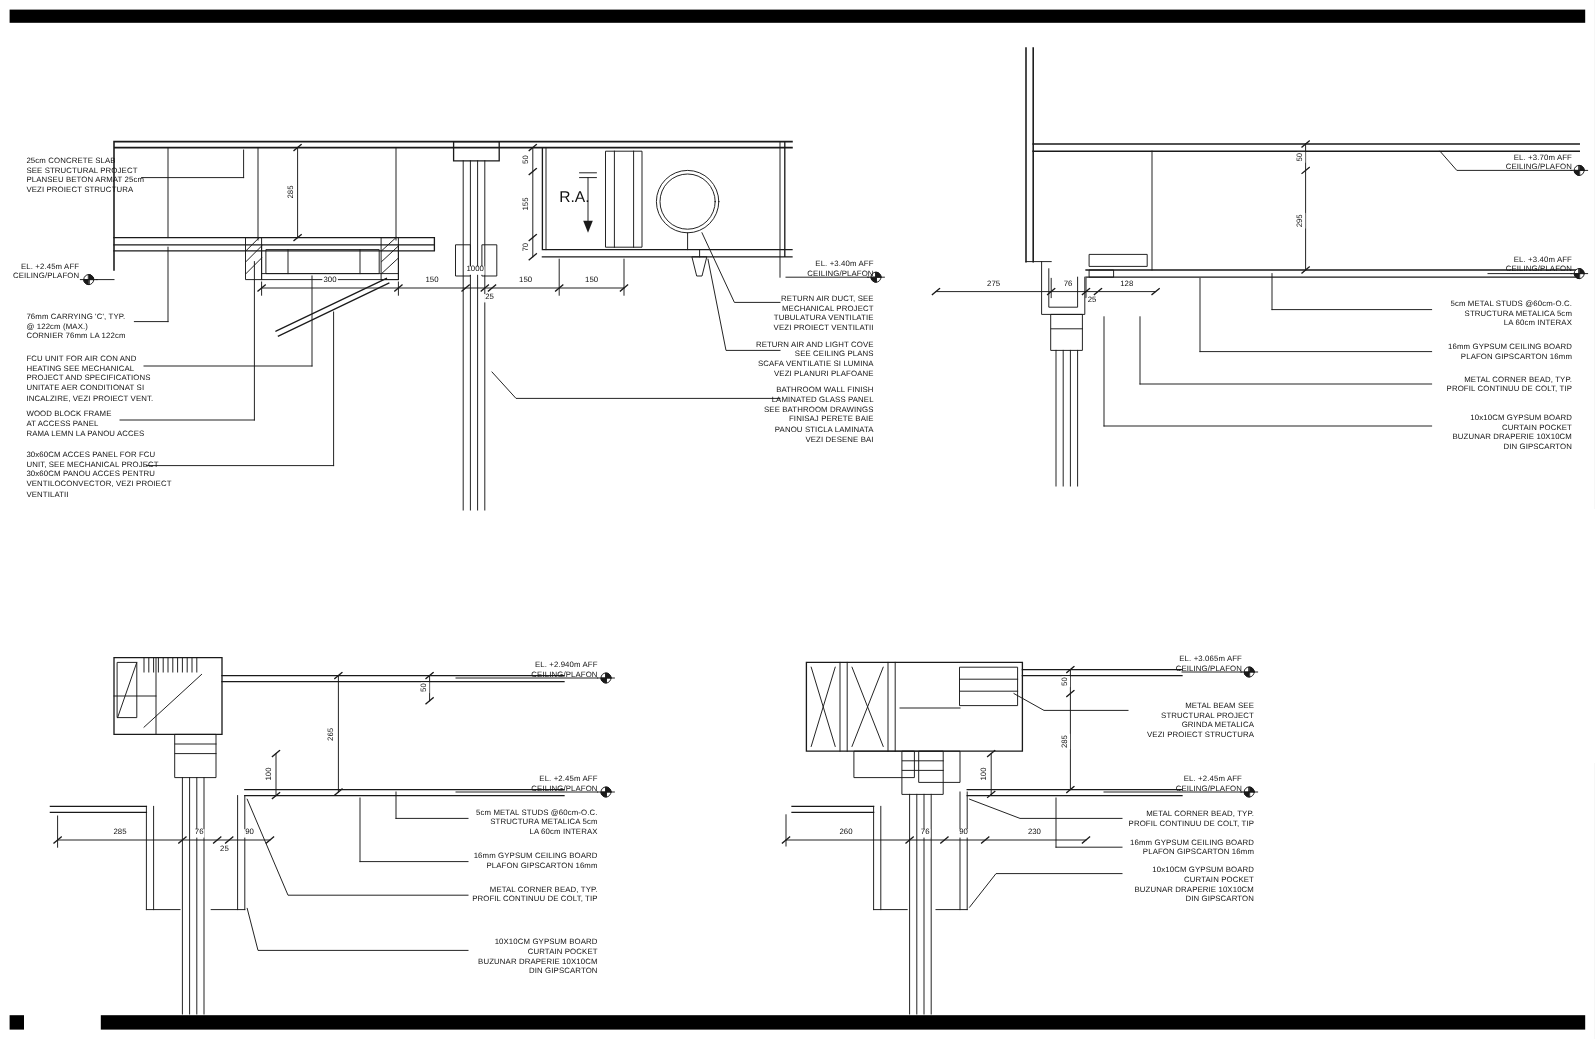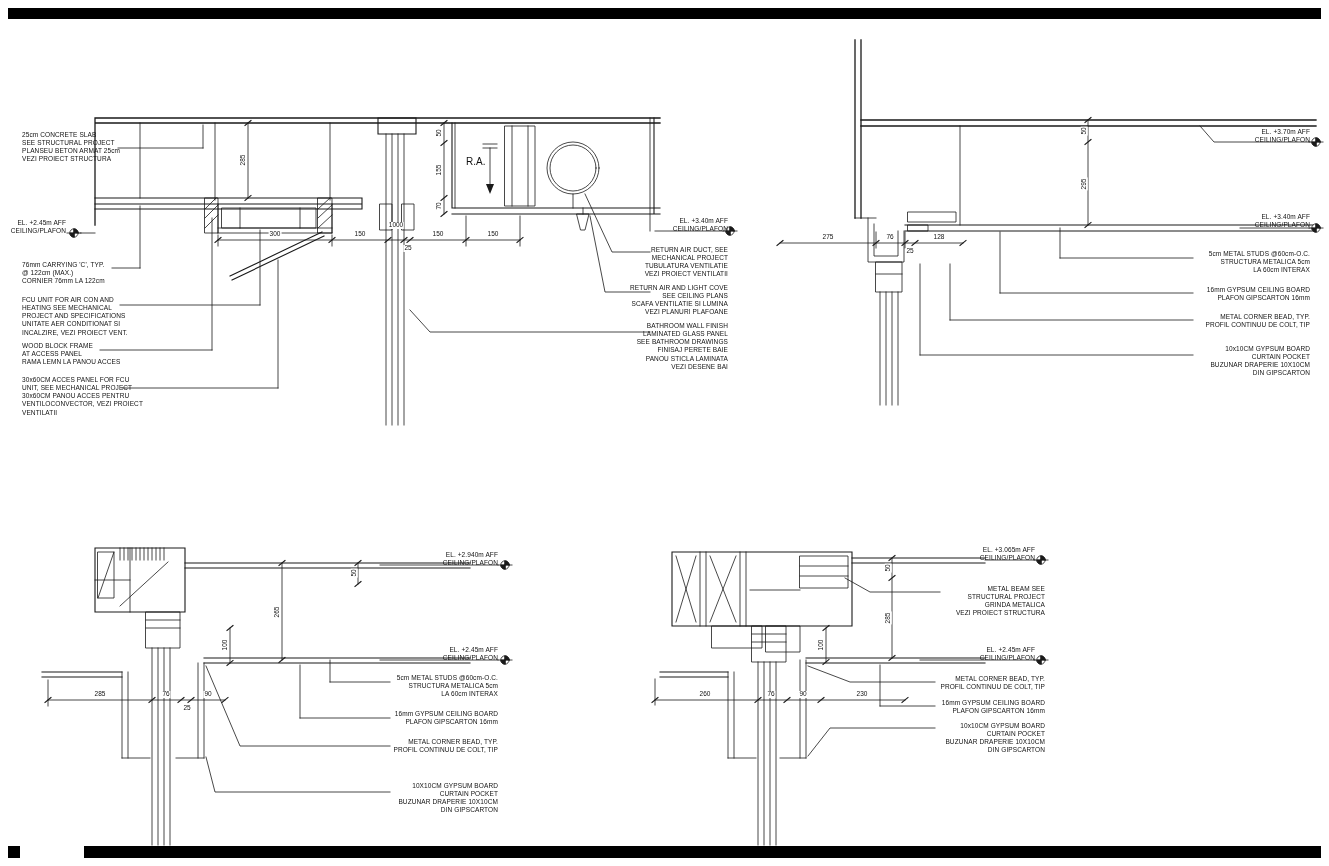--- a/index.html
+++ b/index.html
@@ -4,21 +4,21 @@
 <style>
   html,body{margin:0;padding:0;background:#e8e8e8;}
   .stage{position:relative;width:1329px;height:866px;background:#ffffff;overflow:hidden;
          font-family:"Liberation Sans",sans-serif;color:#111;}
   .bar{position:absolute;background:#000;}
   svg.linework{position:absolute;left:0;top:0;}
   .ann{position:absolute;font-size:6.5px;line-height:1.25;white-space:pre-line;color:#111;letter-spacing:.1px;}
   .r{text-align:right;}
   .dim{position:absolute;font-size:6.5px;line-height:1;color:#111;background:#fff;padding:0 1px;transform:translateX(-50%);}
   .dimv{position:absolute;font-size:6.5px;line-height:1;color:#111;background:#fff;padding:0 1px;transform:translate(-50%,-50%) rotate(-90deg);}
-  .ra{position:absolute;font-size:10px;color:#111;}
+  .ra{position:absolute;font-size:13px;color:#111;}
 </style>
 </head>
 <body>
 
 <div class="stage">
 
   <div class="bar" style="left:8px;top:8px;width:1313px;height:11px;"></div>
   <div class="bar" style="left:8px;top:846px;width:12px;height:12px;"></div>
   <div class="bar" style="left:84px;top:846px;width:1237px;height:12px;"></div>
 

